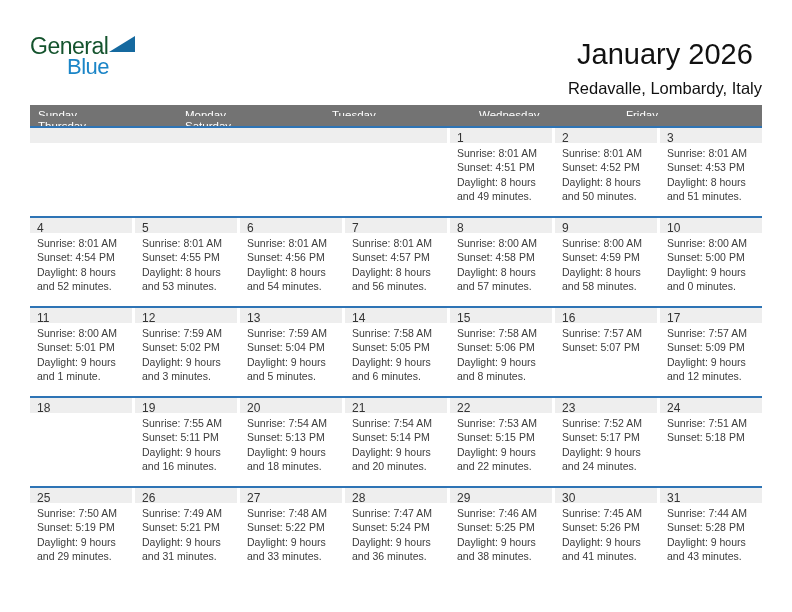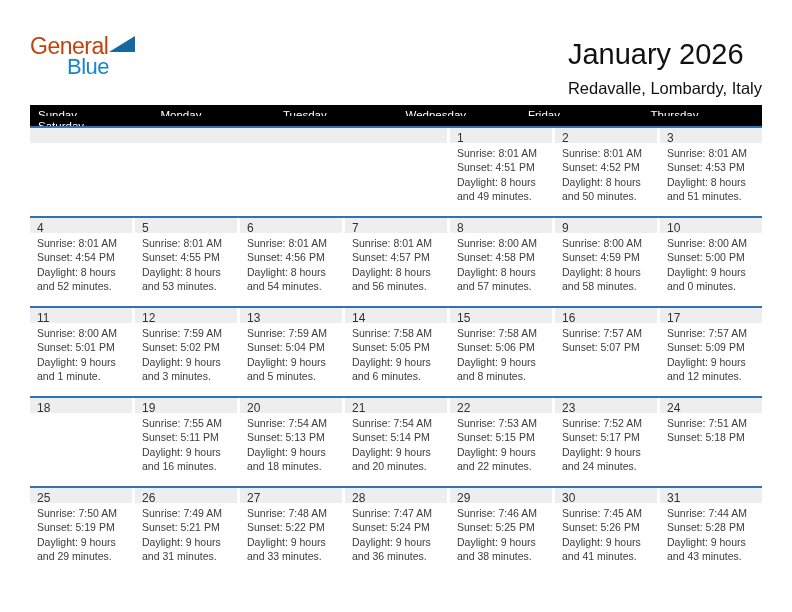--- a/index.html
+++ b/index.html
@@ -7,40 +7,40 @@
     width: 792px; height: 612px;
     background: #ffffff;
     position: relative;
     overflow: hidden;
     font-family: "Liberation Sans", sans-serif;
     -webkit-font-smoothing: antialiased;
   }
 
   
   .logo { position: absolute; left: 30px; top: 34px; width: 130px; height: 52px; }
-  .logo-top { font-size: 23px; color: #c2410c; letter-spacing: -0.5px; line-height: 24px; display: inline-block; }
+  .logo-top { font-size: 23px; color: #14532d; letter-spacing: -0.5px; line-height: 24px; display: inline-block; }
   .logo-triangle {
     display: inline-block; vertical-align: top;
     width: 0; height: 0; margin-left: 1px; margin-top: 2px;
     border-bottom: 16px solid #15699f;
     border-left: 26px solid transparent;
   }
   .logo-bottom { font-size: 22px; color: #1b85c7; letter-spacing: -0.5px; margin-left: 37px; margin-top: -4px; }
 
   
-  .title-block { position: absolute; right: 30px; top: 38px; text-align: left; }
+  .title-block { position: absolute; right: 30px; top: 38px; text-align: center; }
   .month-title { font-size: 29px; color: #111111; line-height: 32px; }
   .location { font-size: 16.5px; color: #111111; margin-top: 9px; }
 
   
   .calendar { position: absolute; left: 30px; top: 105px; width: 732px; }
 
   .weekday-header {
-    display: grid; grid-template-columns: repeat(6, 1fr); column-gap: 3px;
-    background: #000000; height: 21px;
+    display: grid; grid-template-columns: repeat(5, 1fr); column-gap: 3px;
+    background: #737373; height: 21px;
   }
   .weekday-header .wd {
     color: #ffffff; font-size: 11.5px; line-height: 21px; padding-left: 8px;
     overflow: hidden; white-space: nowrap;
   }
 
   .week-row {
     display: grid; grid-template-columns: repeat(7, 1fr); column-gap: 3px;
     border-top: 2px solid #2e74b5;
     height: 88px;

